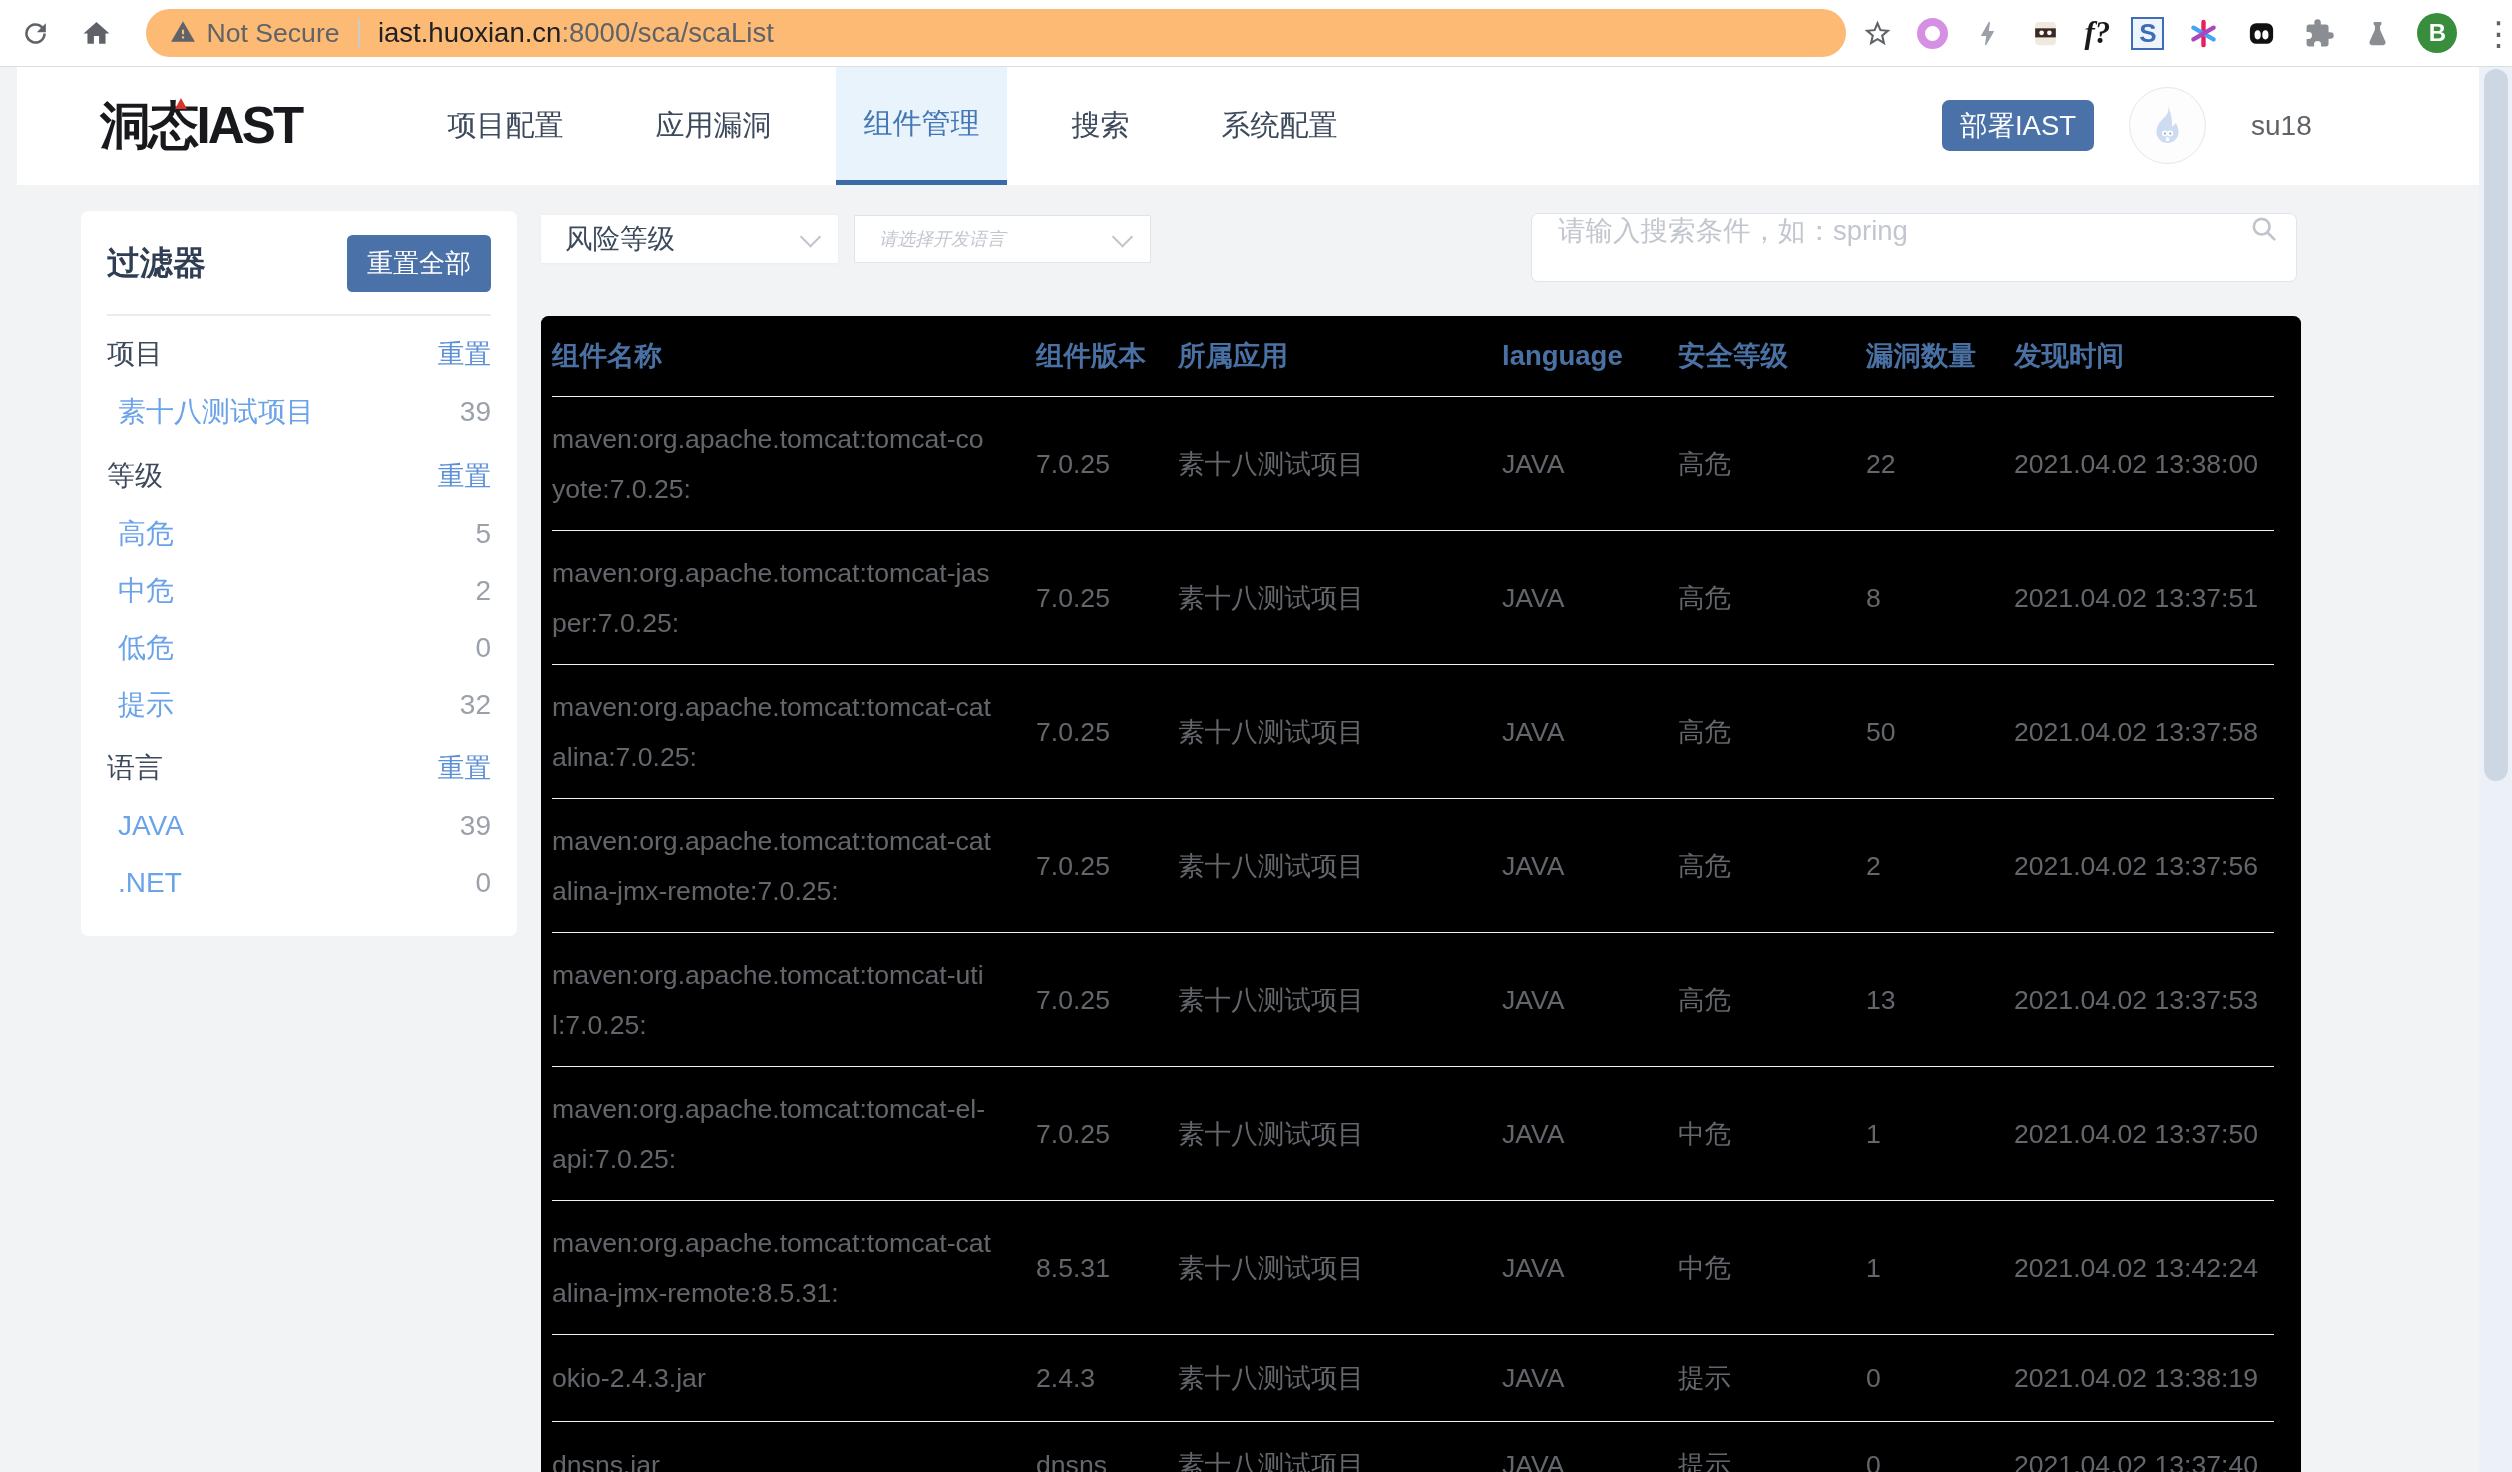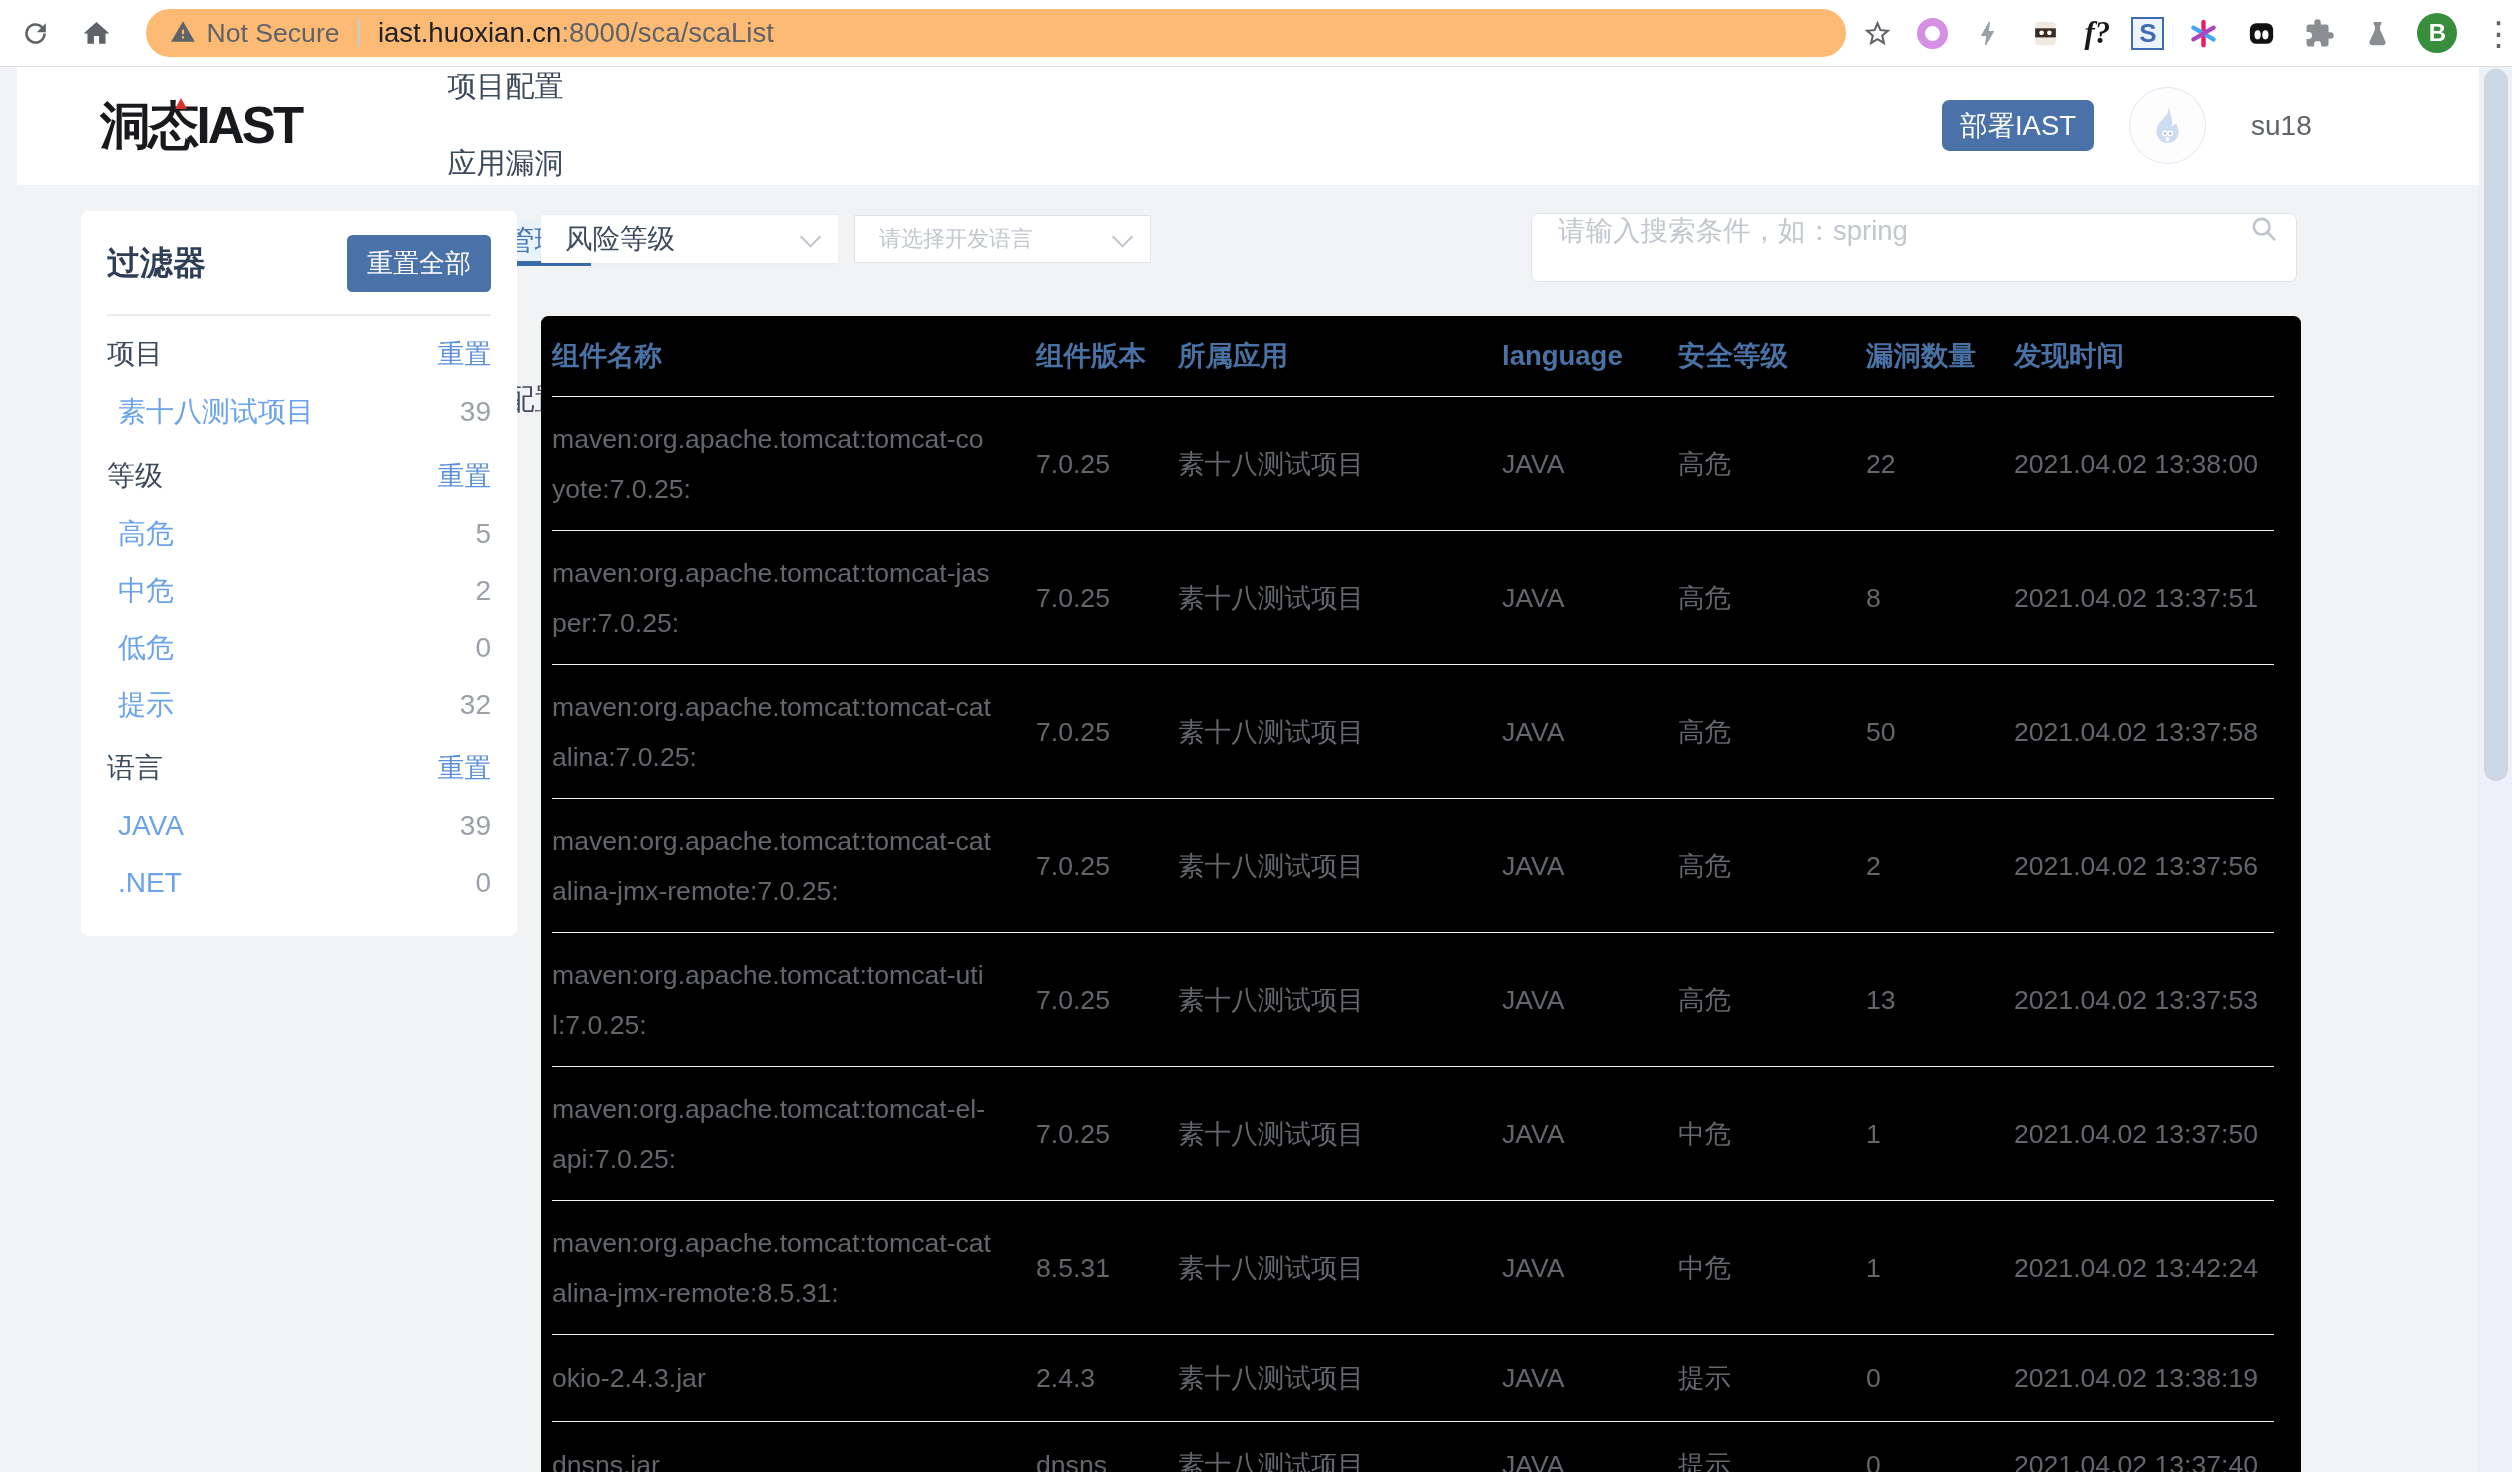--- a/index.html
+++ b/index.html
@@ -26,21 +26,21 @@
   .avatar-b{width:40px;height:40px;border-radius:50%;background:#388e3c;color:#fff;font-size:24px;font-weight:700;
     display:flex;align-items:center;justify-content:center;}
   .dots{font-size:33px;color:#5f6368;line-height:1;margin:0 14.7px 0 3.7px;letter-spacing:0;}
 
   
   .app-header{position:absolute;top:67px;left:17px;width:2512px;height:118px;background:#fff;}
   .logo{position:absolute;left:83px;top:0;height:118px;display:flex;align-items:center;
     font-size:51px;font-weight:900;color:#17191c;letter-spacing:-2.8px;}
   .logo .red-tri{position:absolute;left:75px;top:31px;width:0;height:0;border-left:6.4px solid transparent;
     border-right:6.4px solid transparent;border-bottom:11px solid #d9342b;}
-  .main-nav{position:absolute;left:403px;top:0;height:118px;display:flex;gap:37px;flex-direction:column;}
+  .main-nav{position:absolute;left:403px;top:0;height:118px;display:flex;gap:37px;}
   .nav-item{height:118px;display:flex;align-items:center;padding:0 27.5px;font-size:29px;color:#3d4a5c;
     box-sizing:border-box;cursor:pointer;}
   .nav-item.active{background:#e9f3fb;border-bottom:5.5px solid var(--active-underline,#3a6ba8);color:var(--active-tab,#4477b5);}
   .deploy-btn{position:absolute;left:1925px;top:33px;width:152px;height:51px;background:var(--accent,#4a72a8);
     color:#fff;font-size:27.5px;border-radius:7.3px;display:flex;align-items:center;justify-content:center;cursor:pointer;}
   .flame-avatar{position:absolute;left:2112px;top:20px;width:77px;height:77px;border-radius:50%;
     border:1.8px solid #e0e8f2;box-sizing:border-box;background:#fdfdfe;display:flex;align-items:center;justify-content:center;}
   .flame-avatar svg{width:51px;height:51px;}
   .username{position:absolute;left:2234px;top:0;height:118px;display:flex;align-items:center;font-size:28px;color:#5f6368;}
 
@@ -58,21 +58,21 @@
   .side-item{display:flex;align-items:center;justify-content:space-between;height:57px;padding-left:11px;}
   .side-link{font-size:28px;color:var(--link,#6ba3ea);cursor:pointer;}
   .side-count{font-size:28px;color:#9ba1aa;}
 
   
   .select{position:absolute;top:215px;height:48px;background:#fff;border-radius:1px;box-sizing:border-box;
     display:flex;align-items:center;justify-content:space-between;padding:0 20px 0 24px;cursor:pointer;}
   .select.risk{left:541px;width:297px;box-shadow:0 0.9px 2.8px rgba(0,0,0,0.04);}
   .select.lang{left:854px;width:297px;border:1.8px solid #e0e3ea;}
   .select .val{font-size:27.5px;color:#3d4a5c;}
-  .select .placeholder{font-size:22px;color:var(--placeholder,#c2c7cf);}
+  .select .placeholder{font-size:18px;color:var(--placeholder,#c2c7cf);font-style:italic;}
   .chev{width:13px;height:13px;border-right:2.8px solid #c0c4cc;border-bottom:2.8px solid #c0c4cc;
     transform:rotate(45deg) translate(-1.8px,-1.8px);flex:none;}
   .search-box{position:absolute;left:1531px;top:213px;width:766px;height:69px;background:#fff;border-radius:7.3px;
     border:1.8px solid #e0e3ea;box-sizing:border-box;display:flex;align-items:flex-start;padding:0 18.3px 0 24px;}
   .search-box input{flex:1;border:none;outline:none;background:transparent;font-size:27.5px;color:#3d4a5c;
     font-family:inherit;}
   .search-box input::placeholder{color:var(--placeholder,#c2c7cf);}
   .search-box svg{width:29px;height:29px;flex:none;}
 
   

